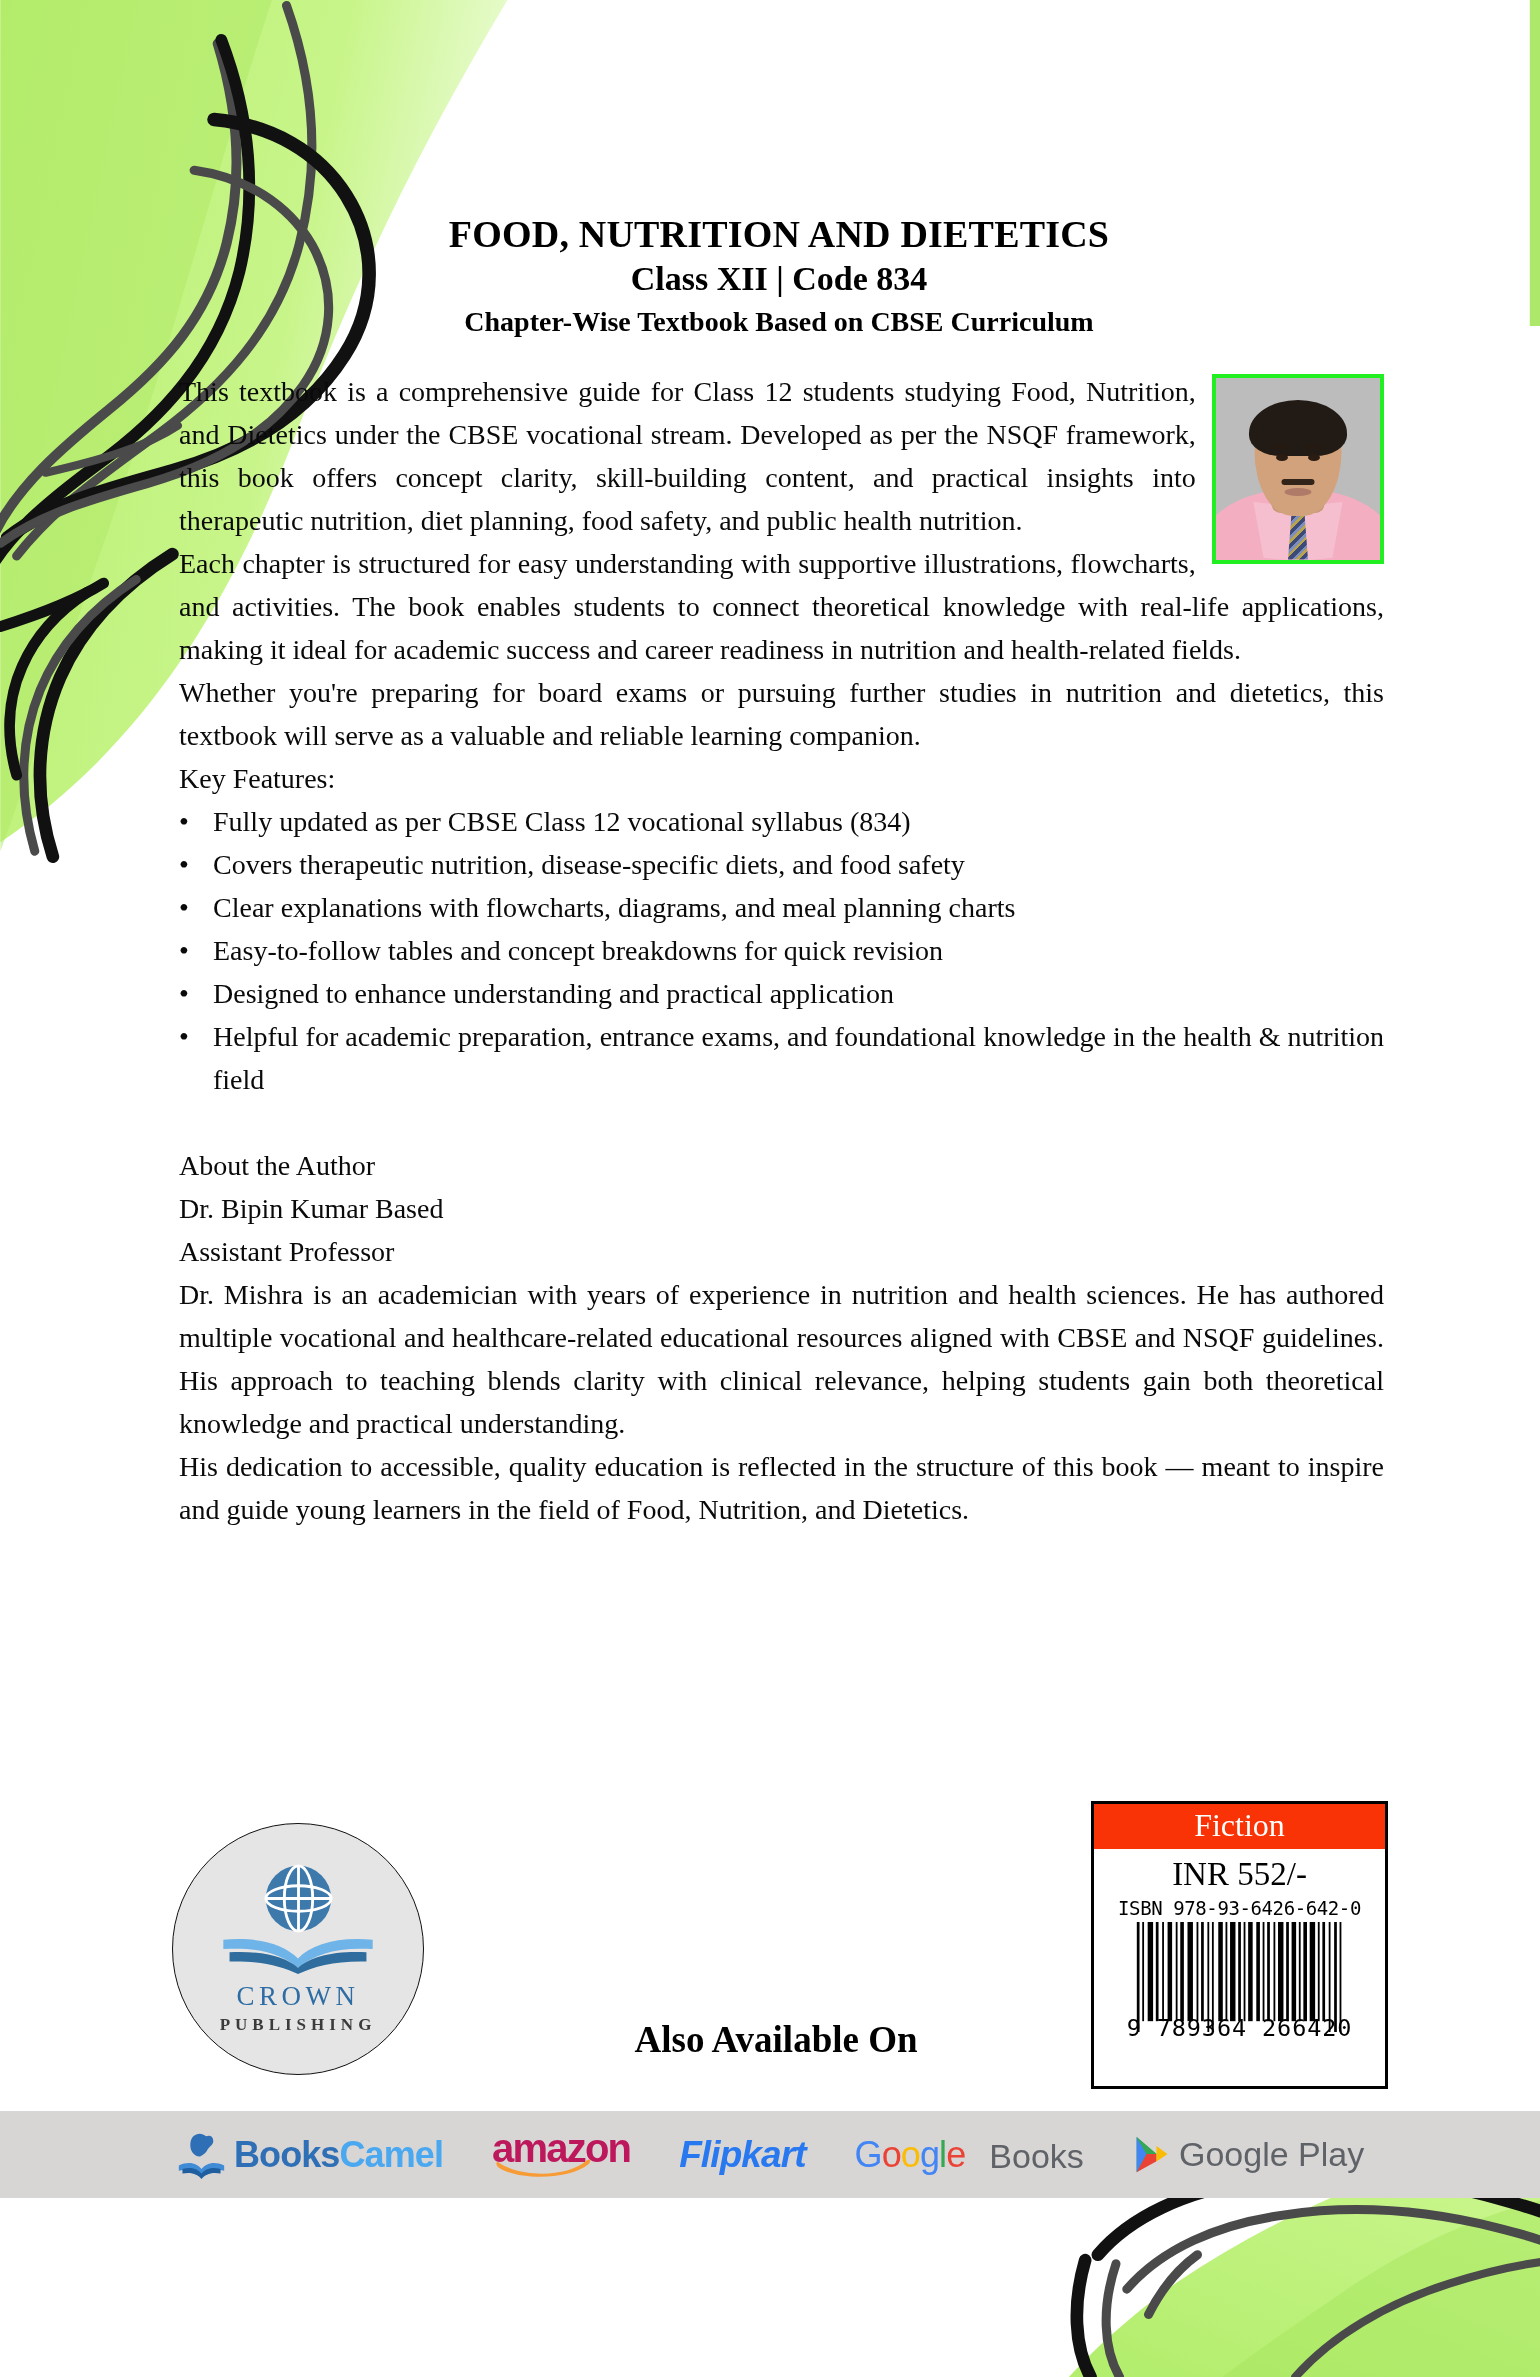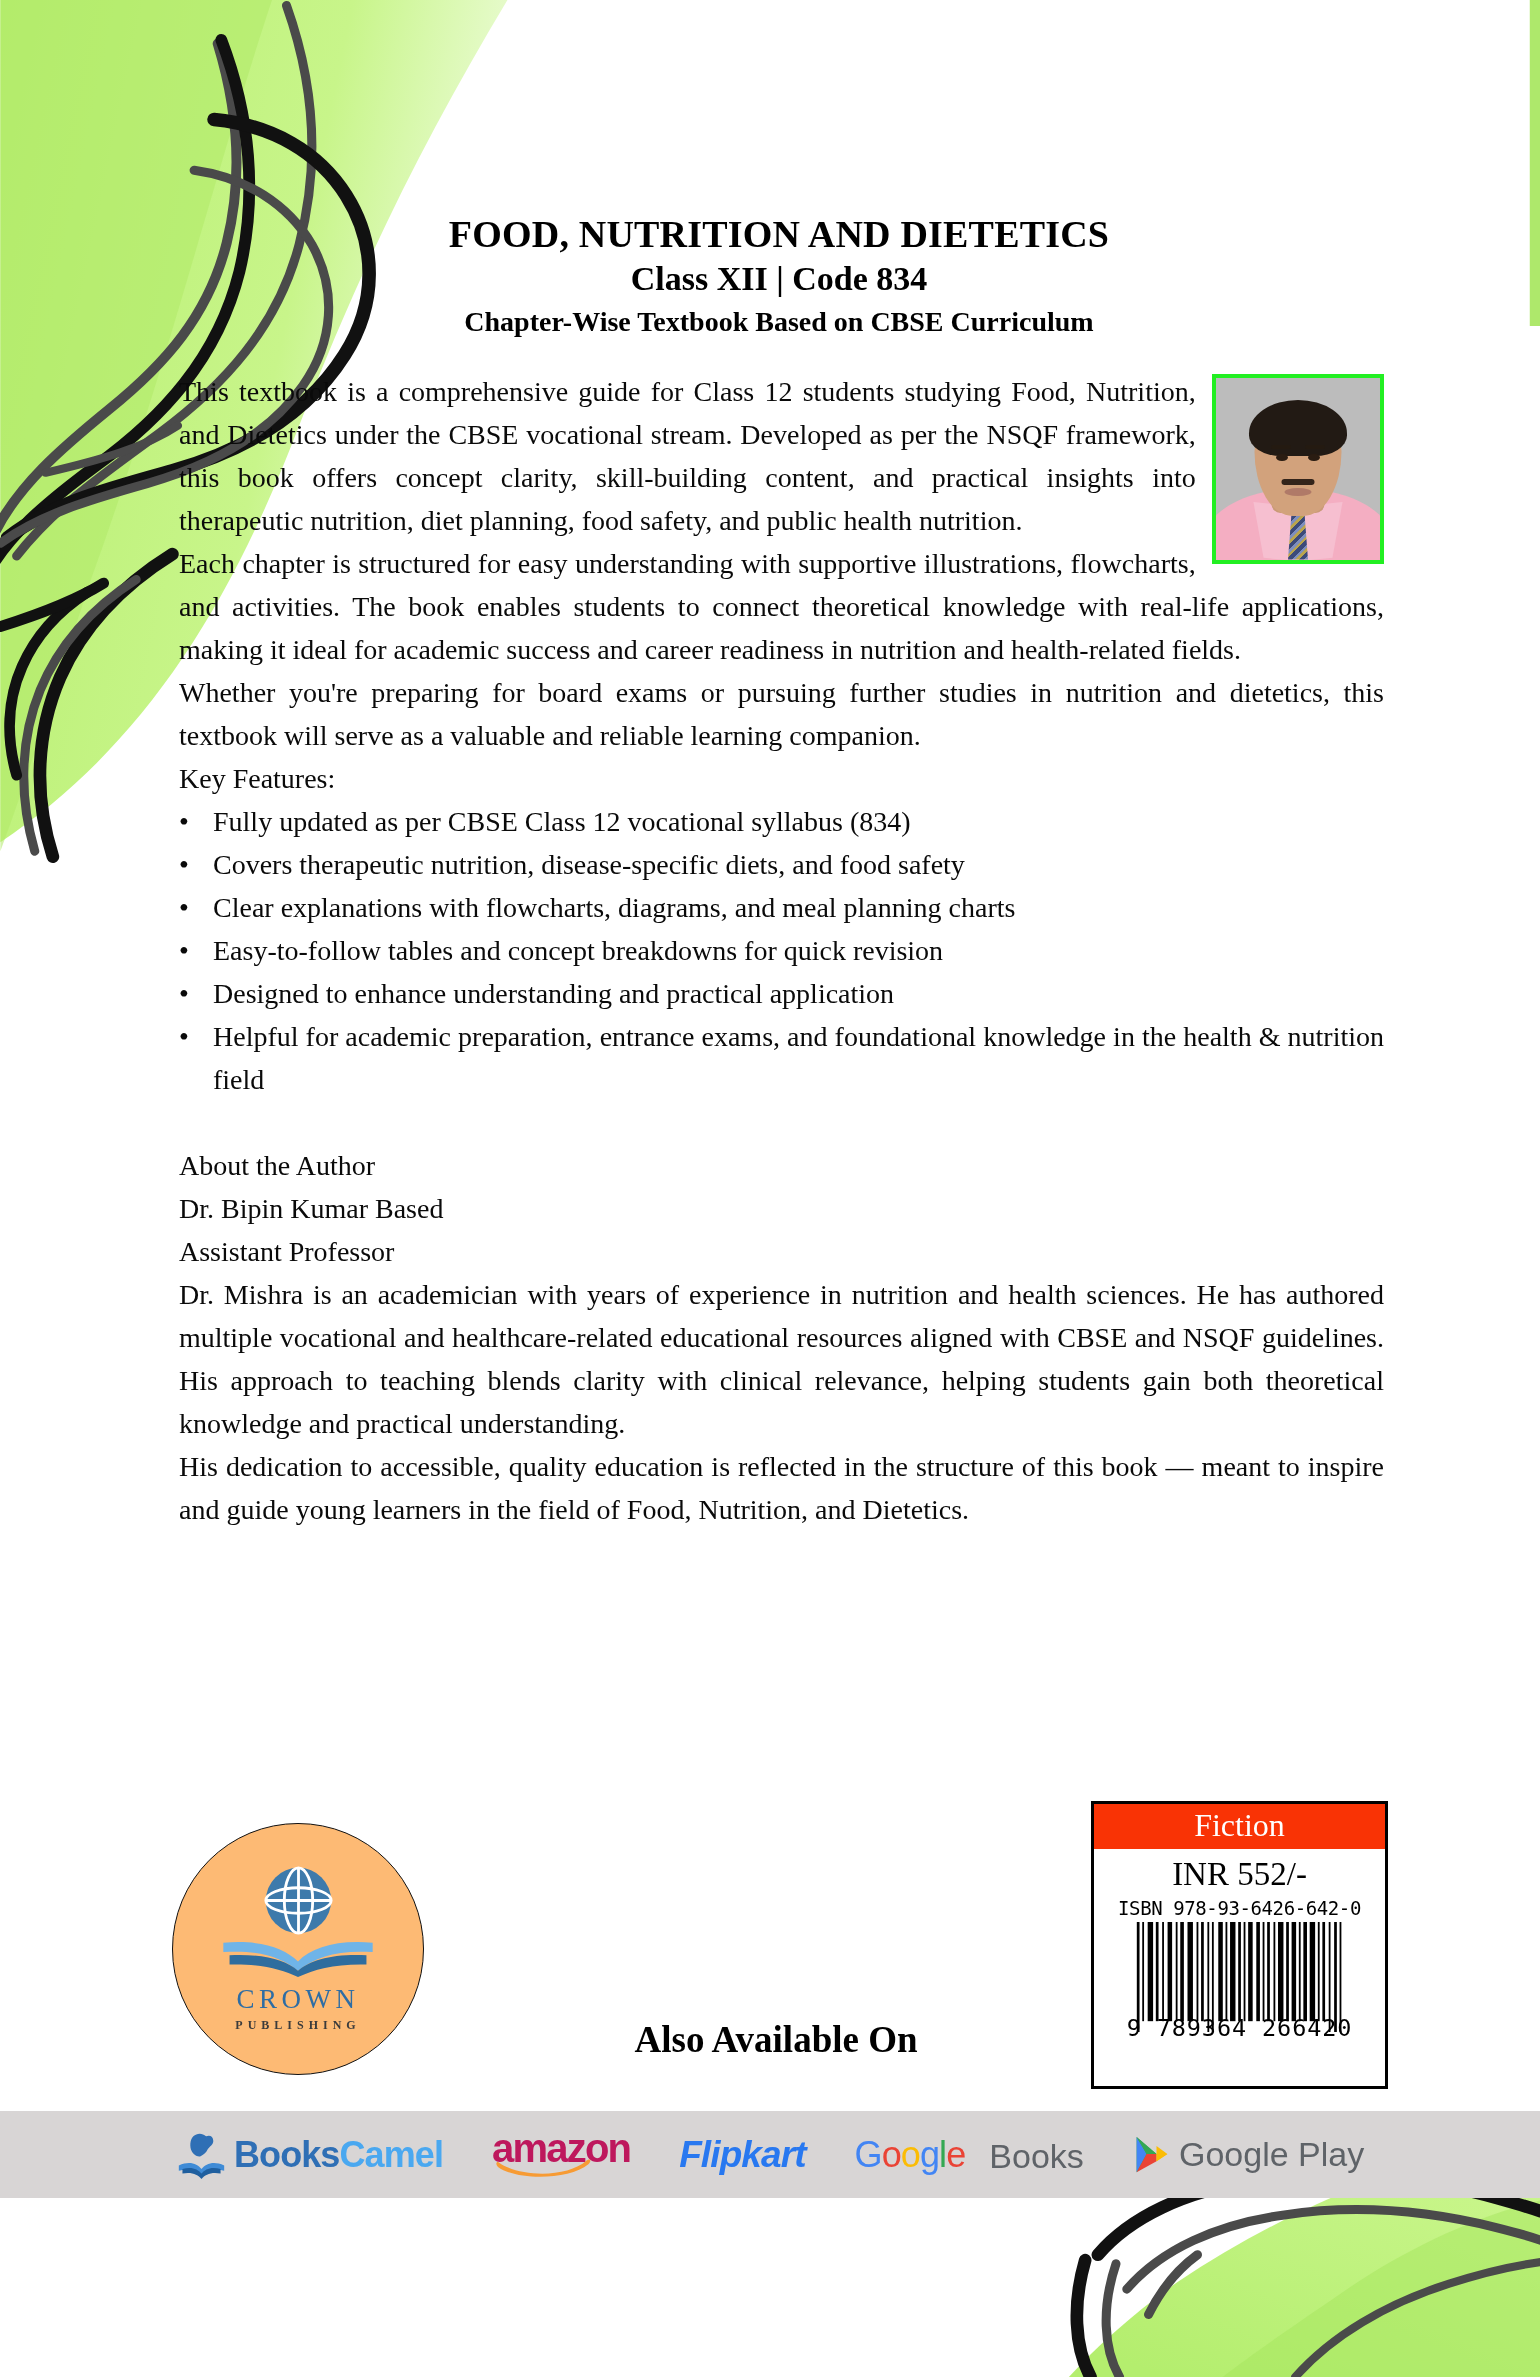--- a/index.html
+++ b/index.html
@@ -172,40 +172,40 @@
 
   
   .crown-logo {
     position: absolute;
     left: 172px;
     top: 1823px;
     width: 252px;
     height: 252px;
     border-radius: 50%;
     border: 1.8px solid #111;
-    background: #fdba74;
+    background: #e5e5e5;
     box-sizing: border-box;
     display: flex;
     flex-direction: column;
     align-items: center;
     justify-content: center;
   }
   .crown-globe { width: 71px; height: 71px; }
   .crown-book { width: 156px; height: 42px; margin-top: -1.8px; }
   .crown-name {
     font-family: "Liberation Serif", "DejaVu Serif", serif;
     color: #2e6da4;
     font-size: 27px;
     letter-spacing: 4.5px;
     margin-top: 7.2px;
   }
   .crown-sub {
     font-family: "Liberation Serif", "DejaVu Serif", serif;
     color: #3b3b3b;
-    font-size: 12px;
+    font-size: 17px;
     font-weight: bold;
     letter-spacing: 5px;
     margin-top: 2.7px;
   }
 
   .also-available {
     position: absolute;
     left: 495px;
     top: 2018px;
     width: 562px;

